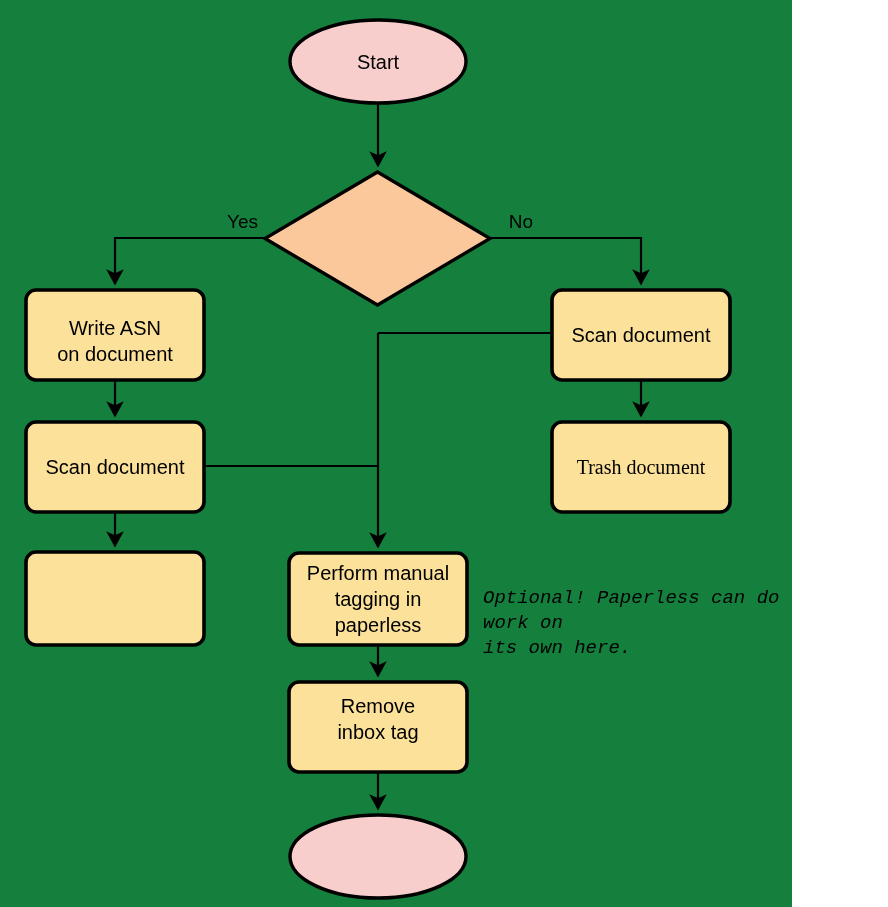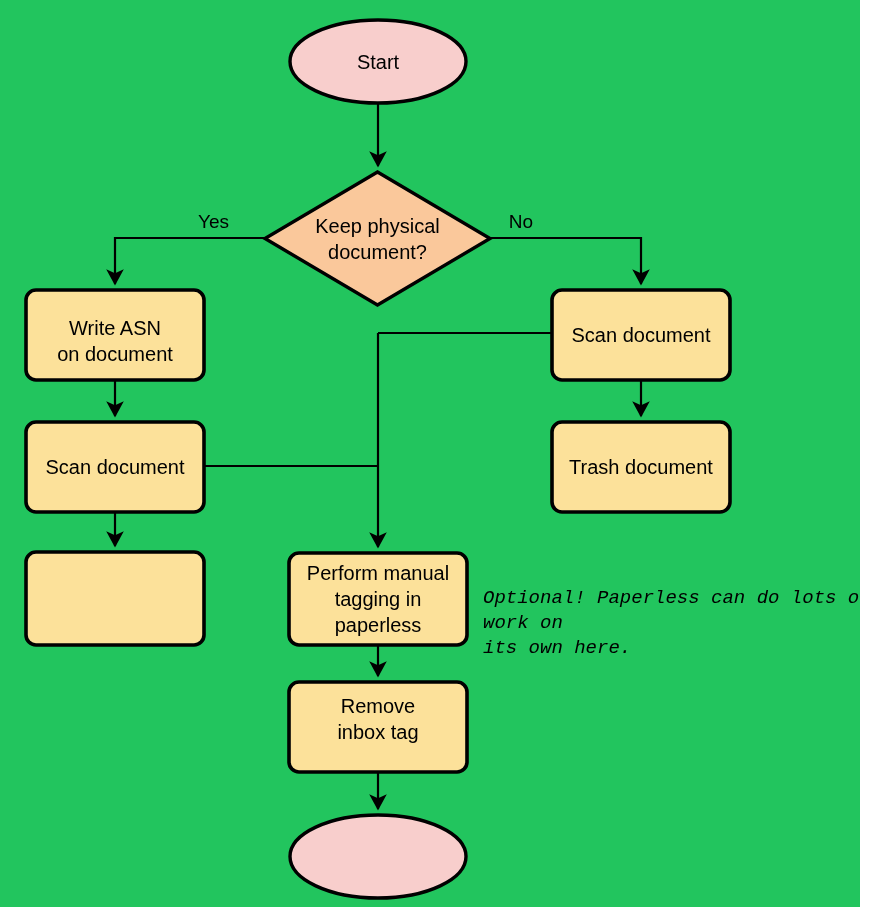--- a/index.html
+++ b/index.html
@@ -2,23 +2,23 @@
 <html><head>
 <meta charset="utf-8">
 <style>
   html, body {
     margin: 0;
     padding: 0;
     background: #ffffff;
   }
   #canvas {
     position: relative;
-    width: 860px;
+    width: 792px;
     height: 907px;
-    background: #22c55e;
+    background: #15803d;
     font-family: "Liberation Sans", sans-serif;
     overflow: hidden;
   }
   #flow-svg {
     position: absolute;
     left: 0;
     top: 0;
     width: 888px;
     height: 907px;
   }
@@ -31,21 +31,21 @@
     font-size: 20px;
     line-height: 26px;
     color: #000000;
     white-space: pre-line;
     pointer-events: none;
   }
   .edge-label {
     position: absolute;
     font-size: 19px;
     color: #000000;
-    text-align: left;
+    text-align: right;
   }
   .note-text {
     position: absolute;
     font-size: 19px;
     line-height: 25px;
     font-style: italic;
     color: #000000;
     white-space: pre-line;
     font-family: Liberation Mono, monospace;
   }
@@ -99,32 +99,30 @@
     <rect x="552" y="422" width="178" height="90" rx="10" ry="10" fill="#fce19a" stroke="#000000" stroke-width="3.6"></rect>
 
     <rect x="289" y="553" width="178" height="92" rx="10" ry="10" fill="#fce19a" stroke="#000000" stroke-width="3.6"></rect>
     <rect x="289" y="682" width="178" height="90" rx="10" ry="10" fill="#fce19a" stroke="#000000" stroke-width="3.6"></rect>
 
     <ellipse cx="378" cy="856.5" rx="88" ry="41.5" fill="#f8cecc" stroke="#000000" stroke-width="3.4"></ellipse>
   </svg>
 
   <div class="node-label" style="left:290px; top:20px; width:176px; height:83px;">Start</div>
 
-  <div class="node-label" style="left:265px; top:172px; width:225px; height:133px;">Keep physical
-document?</div>
 
   <div class="node-label" style="left:26px; top:296px; width:178px; height:90px;">Write ASN
 on document</div>
 
   <div class="node-label" style="left:26px; top:422px; width:178px; height:90px;">Scan document</div>
 
 
   <div class="node-label" style="left:552px; top:290px; width:178px; height:90px;">Scan document</div>
 
-  <div class="node-label" style="left:552px; top:422px; width:178px; height:90px;">Trash document</div>
+  <div class="node-label" style="left:552px; top:422px; width:178px; height:90px;font-family:Liberation Serif, serif;">Trash document</div>
 
   <div class="node-label" style="left:289px; top:553px; width:178px; height:92px;">Perform manual
 tagging in
 paperless</div>
 
   <div class="node-label" style="left:289px; top:674px; width:178px; height:90px;">Remove
 inbox tag</div>
 
 
   <div class="edge-label" style="left:198px; top:211px; width:60px;">Yes</div>

